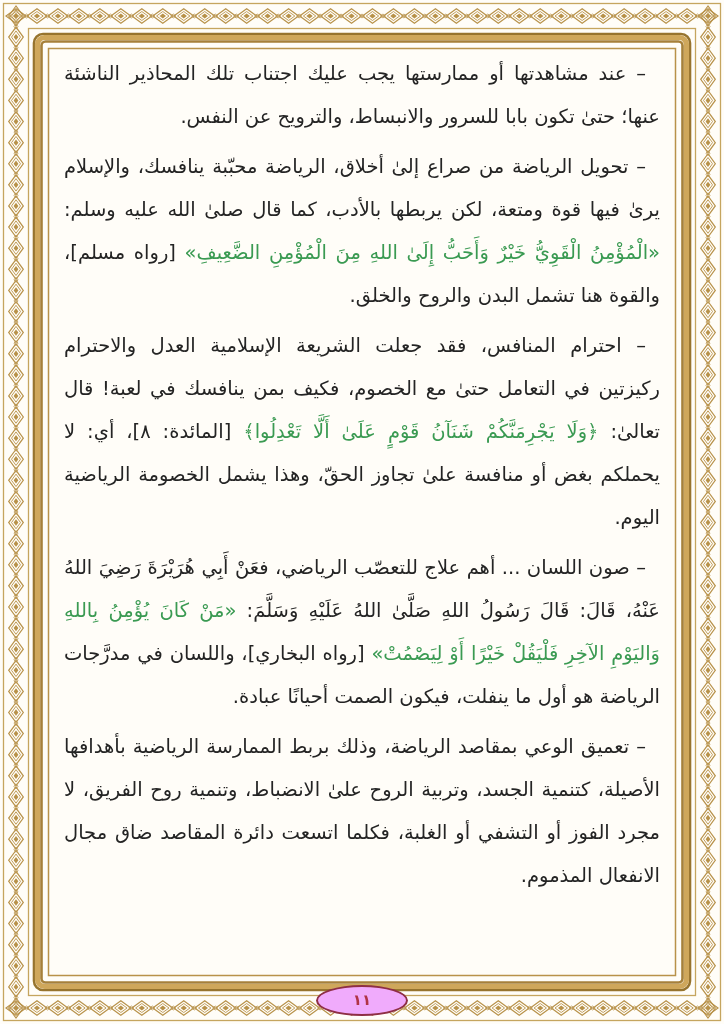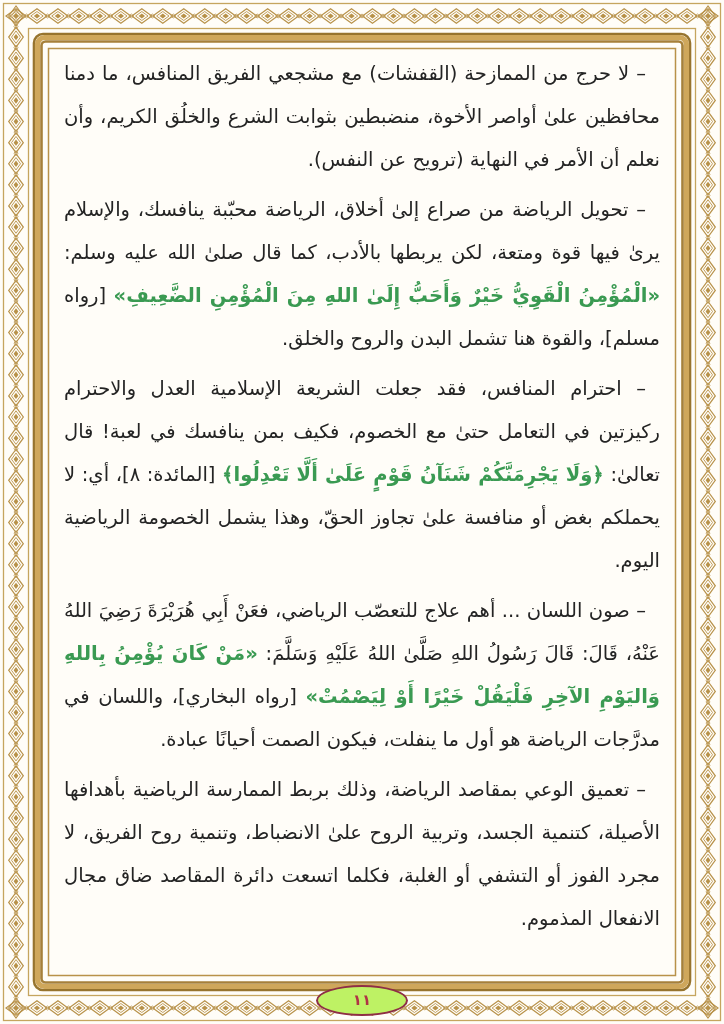--- a/index.html
+++ b/index.html
@@ -28,29 +28,29 @@
     font-size:19.5px;
     line-height:43px;
     text-align:justify;
     overflow:hidden;
   }
   .content p{
     margin:0 0 7px 0;
     text-indent:14px;
   }
   .run-normal{color:var(--text,#242424);}
-  .run-green{color:var(--green,#3a9a52);font-weight:bold;}
+  .run-green{color:var(--green,#3a9a52);font-weight:normal;}
   .page-number-badge{
     position:absolute;
     left:50%;bottom:8px;
     transform:translateX(-50%);
     width:88px;height:27px;
     border:2.5px solid var(--badge-border,#8e2f45);
     border-radius:50%;
-    background:#bef264;
+    background:#f0abfc;
     display:flex;align-items:center;justify-content:center;
     z-index:5;
   }
   .page-number-badge span{
     color:var(--badge-text,#b03345);
     font-size:15px;
     font-weight:bold;
     line-height:1;
   }
 </style>
@@ -714,21 +714,21 @@
       <polygon fill="none" stroke="#b8924a" stroke-width="1.2" points="708.00,976.89 700.70,986.89 708.00,996.89 715.30,986.89"></polygon>
       <polygon fill="none" stroke="#b8924a" stroke-width="0.9" points="708.00,980.69 703.50,986.89 708.00,993.09 712.50,986.89"></polygon>
       <polygon fill="#b8924a" stroke="none" points="708.00,983.69 705.60,986.89 708.00,990.09 710.40,986.89"></polygon>
       <polygon fill="none" stroke="#b8924a" stroke-width="0.8" points="708.00,994.85 706.00,997.45 708.00,1000.05 710.00,997.45"></polygon>
       <polygon fill="none" stroke="#b8924a" stroke-width="1.2" points="708.00,998.00 700.70,1008.00 708.00,1018.00 715.30,1008.00"></polygon>
       <polygon fill="none" stroke="#b8924a" stroke-width="0.9" points="708.00,1001.80 703.50,1008.00 708.00,1014.20 712.50,1008.00"></polygon>
       <polygon fill="#b8924a" stroke="none" points="708.00,1004.80 705.60,1008.00 708.00,1011.20 710.40,1008.00"></polygon>
     </svg>
 
   <div class="content" id="text-container">
-      <p><span class="run-normal">– لا حرج من الممازحة (القفشات) مع مشجعي الفريق المنافس، ما دمنا محافظين علىٰ أواصر الأخوة، منضبطين بثوابت الشرع والخلُق الكريم، وأن نعلم أن الأمر في النهاية (ترويح عن النفس).</span></p>
+      <p><span class="run-normal">– عند مشاهدتها أو ممارستها يجب عليك اجتناب تلك المحاذير الناشئة عنها؛ حتىٰ تكون بابا للسرور والانبساط، والترويح عن النفس.</span></p>
       <p><span class="run-normal">– تحويل الرياضة من صراع إلىٰ أخلاق، الرياضة محبّبة ينافسك، والإسلام يرىٰ فيها قوة ومتعة، لكن يربطها بالأدب، كما قال صلىٰ الله عليه وسلم: </span><span class="run-green">«الْمُؤْمِنُ الْقَوِيُّ خَيْرٌ وَأَحَبُّ إِلَىٰ اللهِ مِنَ الْمُؤْمِنِ الضَّعِيفِ»</span><span class="run-normal"> [رواه مسلم]، والقوة هنا تشمل البدن والروح والخلق.</span></p>
       <p><span class="run-normal">– احترام المنافس، فقد جعلت الشريعة الإسلامية العدل والاحترام ركيزتين في التعامل حتىٰ مع الخصوم، فكيف بمن ينافسك في لعبة! قال تعالىٰ: </span><span class="run-green">﴿وَلَا يَجْرِمَنَّكُمْ شَنَآنُ قَوْمٍ عَلَىٰ أَلَّا تَعْدِلُوا﴾</span><span class="run-normal"> [المائدة: ٨]، أي: لا يحملكم بغض أو منافسة علىٰ تجاوز الحقّ، وهذا يشمل الخصومة الرياضية اليوم.</span></p>
       <p><span class="run-normal">– صون اللسان ... أهم علاج للتعصّب الرياضي، فعَنْ أَبِي هُرَيْرَةَ رَضِيَ اللهُ عَنْهُ، قَالَ: قَالَ رَسُولُ اللهِ صَلَّىٰ اللهُ عَلَيْهِ وَسَلَّمَ: </span><span class="run-green">«مَنْ كَانَ يُؤْمِنُ بِاللهِ وَاليَوْمِ الآخِرِ فَلْيَقُلْ خَيْرًا أَوْ لِيَصْمُتْ»</span><span class="run-normal"> [رواه البخاري]، واللسان في مدرَّجات الرياضة هو أول ما ينفلت، فيكون الصمت أحيانًا عبادة.</span></p>
       <p><span class="run-normal">– تعميق الوعي بمقاصد الرياضة، وذلك بربط الممارسة الرياضية بأهدافها الأصيلة، كتنمية الجسد، وتربية الروح علىٰ الانضباط، وتنمية روح الفريق، لا مجرد الفوز أو التشفي أو الغلبة، فكلما اتسعت دائرة المقاصد ضاق مجال الانفعال المذموم.</span></p>
     </div>
 
   <div class="page-number-badge">
     <span>١١</span>
   </div>
 

